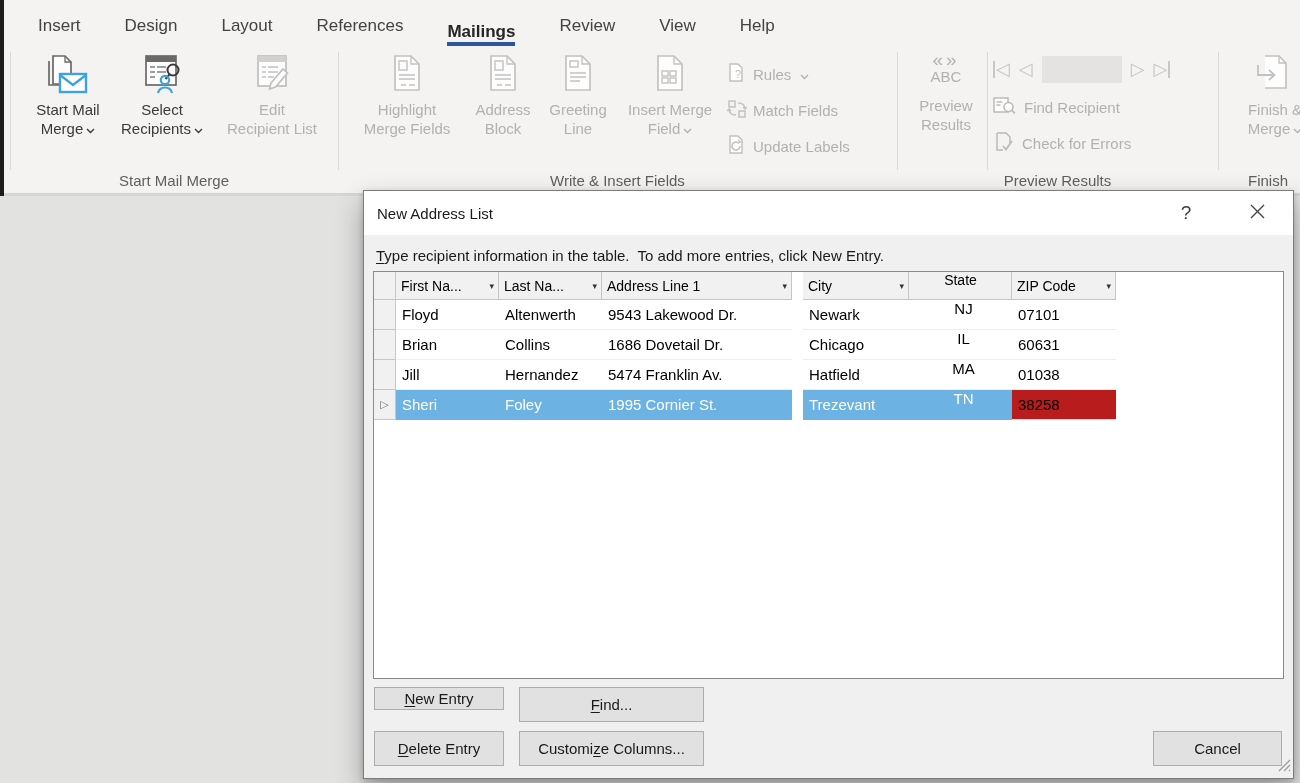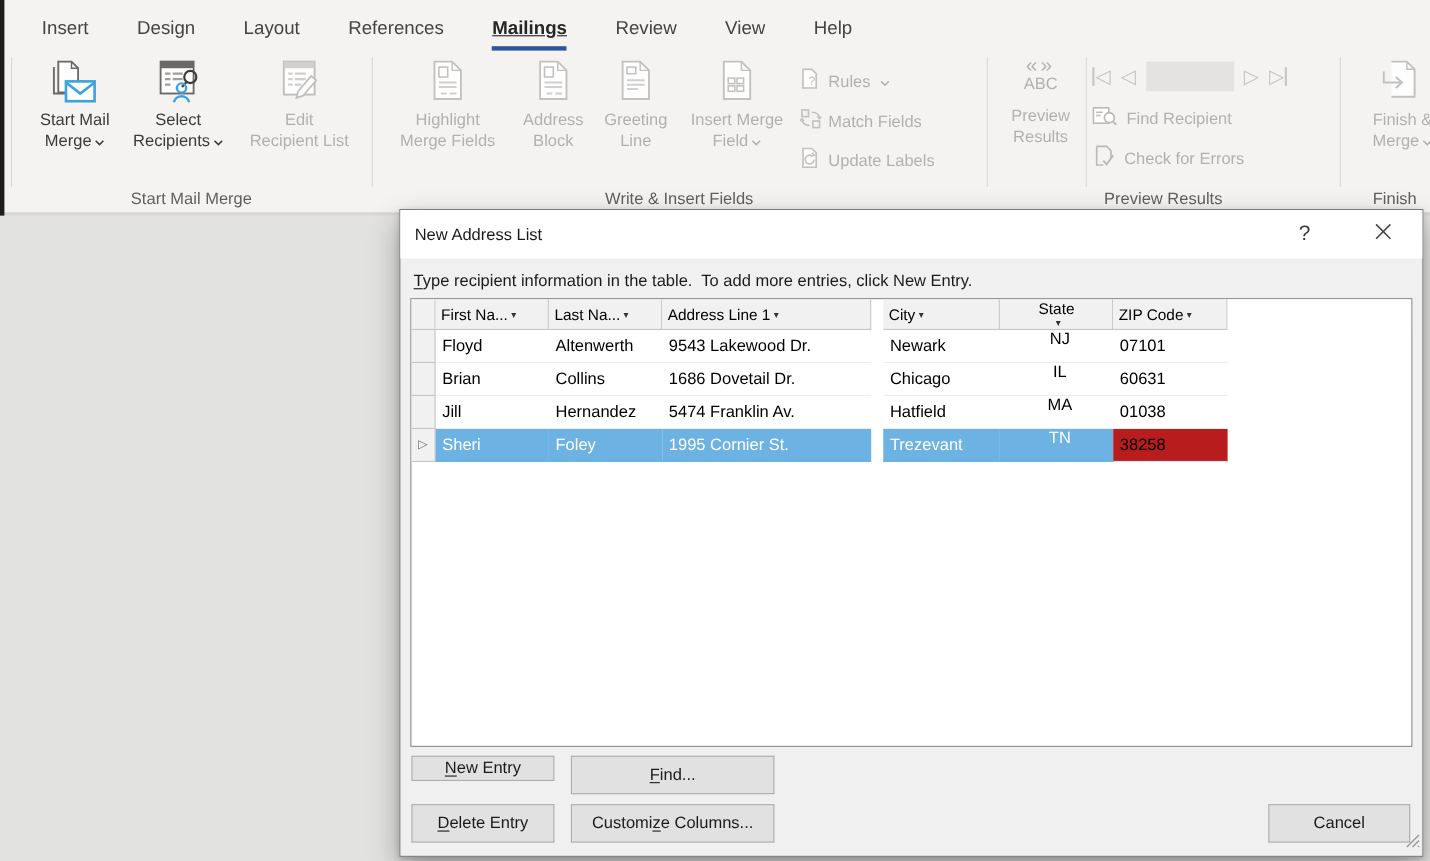--- a/index.html
+++ b/index.html
@@ -8,21 +8,21 @@
     font-family:"Liberation Sans", sans-serif; background:#e2e2e1;
     -webkit-font-smoothing:antialiased;
   }
   
   .ribbon { position:absolute; left:0; top:0; width:1300px; height:196px;
             background:#f4f3f2; border-bottom:3px solid #d8d6d4; }
   .left-strip { position:absolute; left:0; top:0; width:4px; height:196px; background:#1c1c1c; }
   .tabs { position:absolute; left:0; top:0; height:46px; display:flex; align-items:flex-end; padding-left:16px; }
   .tab { font-size:17px; color:#444341; padding:12px 22px 10px; cursor:default; }
   .tab.active { font-weight:bold; color:#262626; padding-bottom:0; }
-  .tab.active .tlab { display:inline-block; border-bottom:4px solid #2b579a; padding-bottom:6px;text-decoration:underline; }
+  .tab.active .tlab { display:inline-block; border-bottom:4px solid #2b579a; padding-bottom:0; }
   .vsep { position:absolute; top:52px; height:118px; width:1px; background:#dad8d6; }
   .rbtn { position:absolute; top:50px; display:flex; flex-direction:column; align-items:center;
           font-size:15px; line-height:19px; color:#3b3a39; text-align:center; }
   .rbtn .ic { height:50px; display:flex; align-items:center; justify-content:center; }
   .rbtn.disabled { color:#b3b1af; }
   .chev { display:inline-block; margin-left:3px; }
   .stack { position:absolute; left:727px; top:56px; font-size:15px; color:#b3b1af; }
   .stack .srow { height:36px; display:flex; align-items:center; gap:6px; }
   .prevblk { position:absolute; left:903px; top:52px; width:86px; text-align:center;
              color:#b3b1af; font-size:15px; line-height:19px; }
@@ -45,22 +45,22 @@
   .tbtn { position:absolute; top:6px; width:32px; height:32px; display:flex; align-items:center;
           justify-content:center; color:#3b3a39; }
   .helpb { left:806px; font-size:19px; }
   .closeb { left:877px; }
   .instruction { position:absolute; left:12px; top:56px; font-size:15px; color:#1a1a1a; }
   .key { text-decoration:underline; text-underline-offset:2px; }
   .twrap { position:absolute; left:9px; top:80px; width:911px; height:408px;
            background:#fff; border:1px solid #8a8a8a; overflow:hidden; }
   .thead { display:flex; height:28px; }
   .th { background:#f1f1f1; border-right:1px solid #c6c6c6; border-bottom:1px solid #c6c6c6;
-        font-size:14px; color:#000; display:flex; align-items:center; justify-content:flex-start;
-        padding:0 4px 0 5px; white-space:nowrap; overflow:hidden; }
+        font-size:14px; color:#000; display:flex; align-items:center; justify-content:space-between;
+        padding:0 4px 0 5px; white-space:nowrap; overflow:hidden;gap:24px; }
   .th.selh { padding:0; }
   .tharr { font-size:9px; color:#333; margin-left:3px; }
   .tr { display:flex; height:30px; }
   .td { font-size:15px; color:#000; display:flex; align-items:center; padding-left:6px;
         white-space:nowrap; overflow:hidden; border-bottom:1px solid #f1eded; }
   .td.sel { background:#f1f1f1; border-right:1px solid #c6c6c6; border-bottom:1px solid #c6c6c6;
             padding:0; justify-content:center; font-size:11px; color:#6d6d6d; }
   .td.fill { border-bottom:none; flex:1; }
   .sel .ptr { line-height:1; }
   .tr.selected .td:not(.sel):not(.fill):not(.active-cell) { background:#6cb2e2; color:#fff; border-bottom-color:#6cb2e2; }

